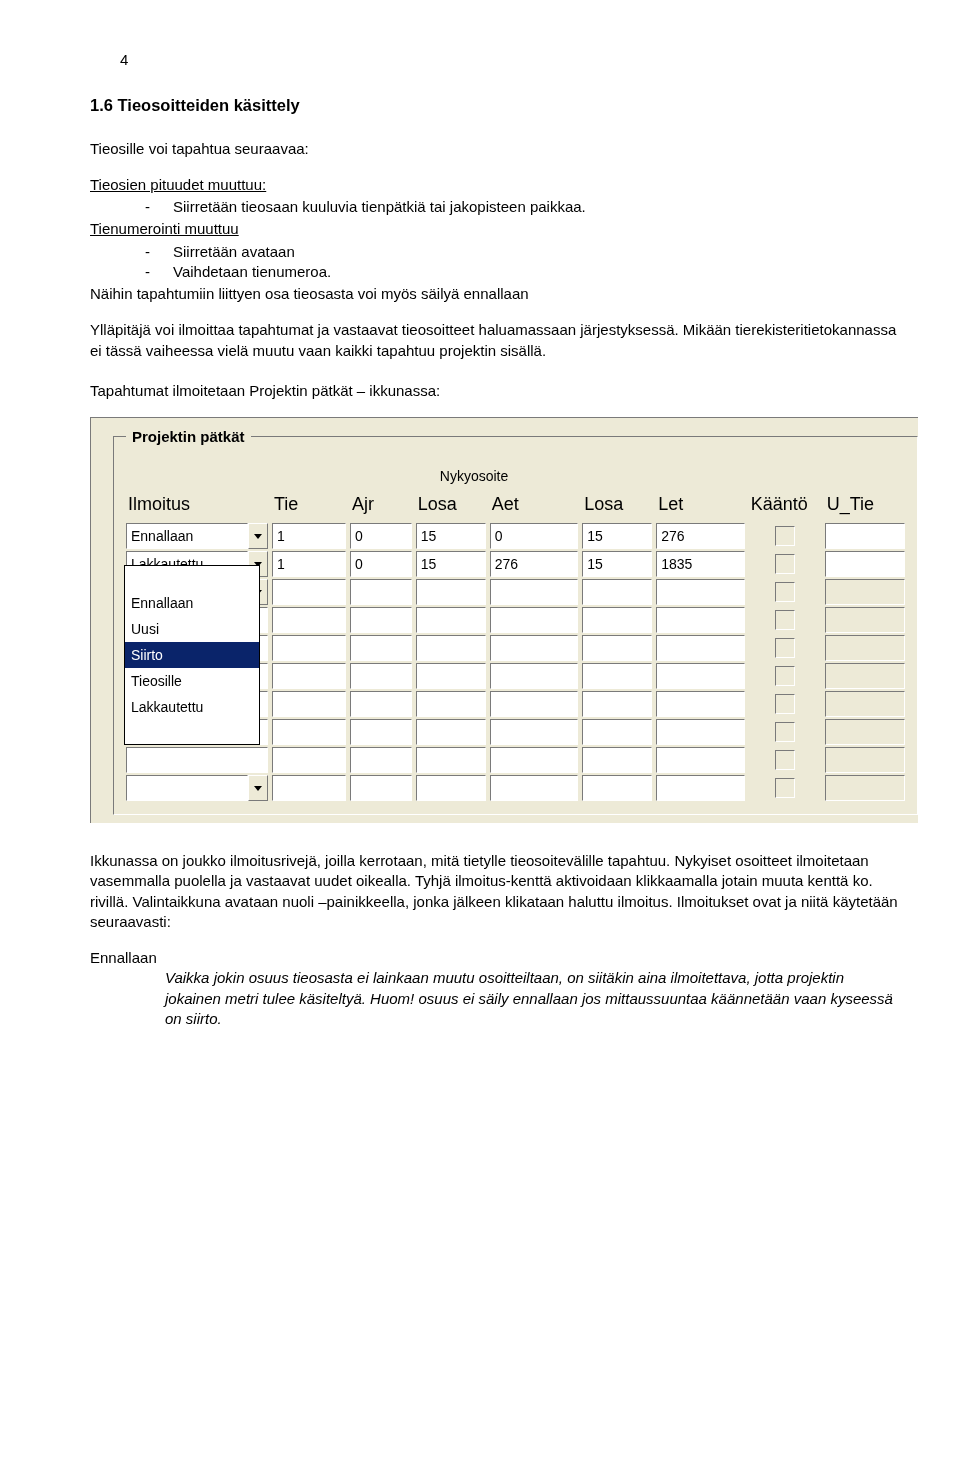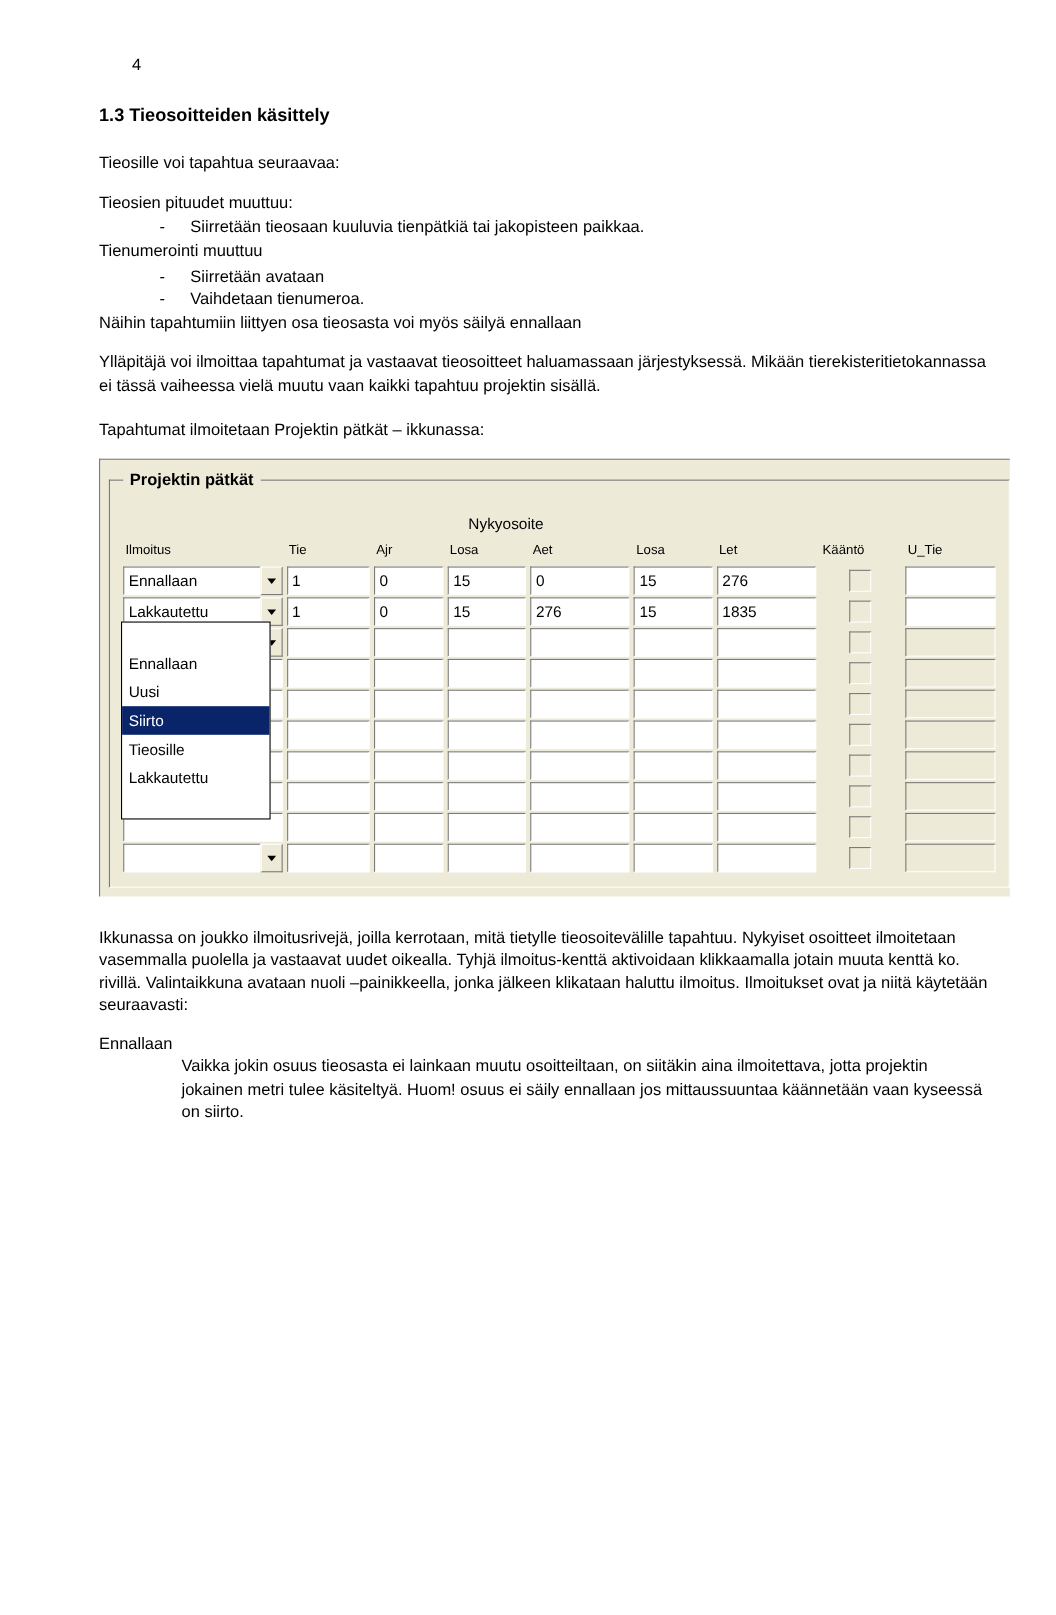--- a/index.html
+++ b/index.html
@@ -16,21 +16,21 @@
   .page-num {
     margin: 0 0 24px 30px;
     font-size: 15px;
   }
   h2 {
     font-size: 16.5px;
     font-weight: bold;
     margin: 0 0 22px 0;
   }
   p { margin: 0 0 16px 0; }
-  .sub { margin-bottom: 2px; }
+  .sub { margin-bottom: 2px; text-decoration: underline; }
   .indent-list {
     margin: 0 0 2px 0;
     padding-left: 55px;
   }
   .indent-list li {
     list-style: none;
     position: relative;
     padding-left: 28px;
   }
   .indent-list li::before {
@@ -51,20 +51,21 @@
     width: 828px;
     box-sizing: border-box;
   }
   .fieldset-wrap {
     border: 1px solid #fff;
     border-top-color: #7a7a7a;
     border-left-color: #7a7a7a;
     position: relative;
     padding: 30px 10px 12px 10px;
     background: #edead7;
+    margin-left: 14px;
   }
   .fieldset-wrap .legend {
     position: absolute;
     top: -10px;
     left: 12px;
     background: #edead7;
     padding: 0 6px;
     font-weight: bold;
     font-size: 15px;
   }
@@ -74,21 +75,21 @@
     margin-bottom: 6px;
     margin-left: 120px;
     width: 460px;
   }
   table.grid {
     border-collapse: collapse;
     width: 100%;
   }
   table.grid th {
     font-weight: normal;
-    font-size: 12px;
+    font-size: 18px;
     text-align: left;
     padding: 0 4px 6px 4px;
   }
   table.grid td {
     padding: 1px 2px;
     vertical-align: middle;
   }
   .w-ilm { width: 134px; }
   .w-tie { width: 68px; }
   .w-ajr { width: 56px; }
@@ -162,28 +163,29 @@
   .dropdown .opt.sel {
     background: #0a246a;
     color: #fff;
   }
 
   .def-term {
     margin: 0 0 0 0;
   }
   .def-body {
     margin: 0 0 0 75px;
+    font-style: italic;
   }
 </style>
 </head>
 <body>
 
 <div class="page-num">4</div>
 
-<h2>1.3 Tieosoitteiden käsittely</h2>
+<h2>1.6 Tieosoitteiden käsittely</h2>
 
 <p>Tieosille voi tapahtua seuraavaa:</p>
 
 <p class="sub">Tieosien pituudet muuttuu:</p>
 <ul class="indent-list">
   <li>Siirretään tieosaan kuuluvia tienpätkiä tai jakopisteen paikkaa.</li>
 </ul>
 <p class="sub">Tienumerointi muuttuu</p>
 <ul class="indent-list">
   <li>Siirretään avataan</li>

